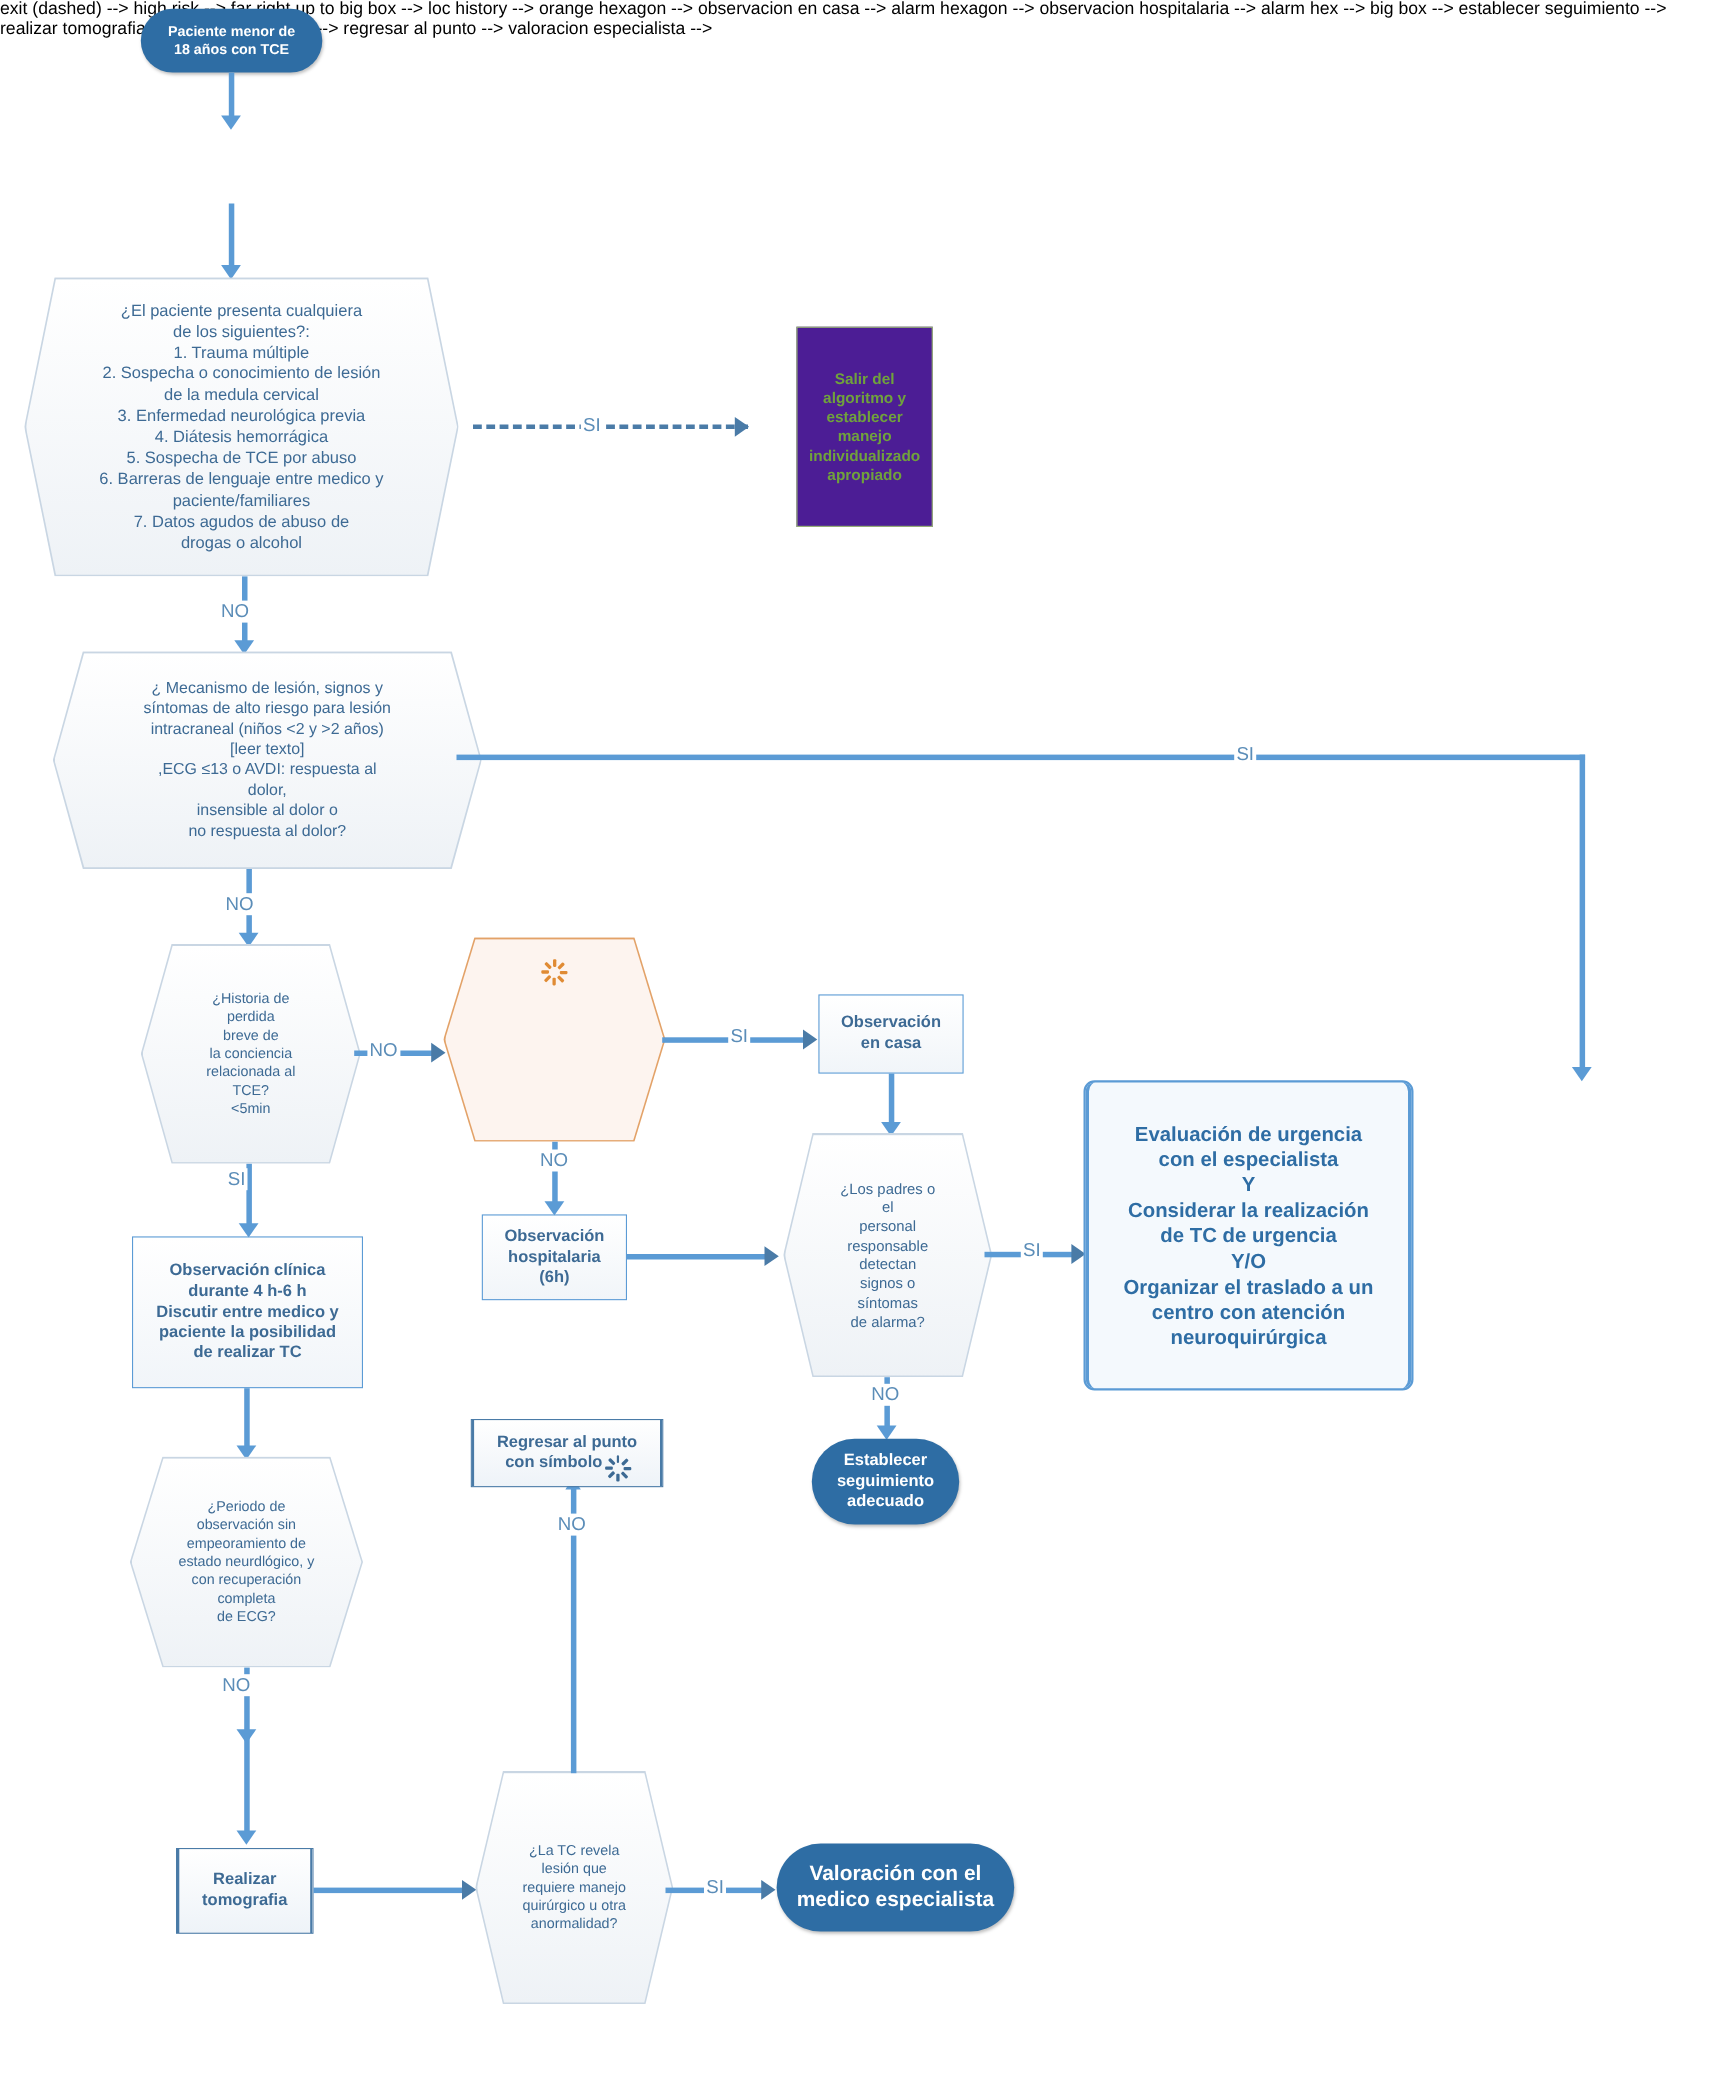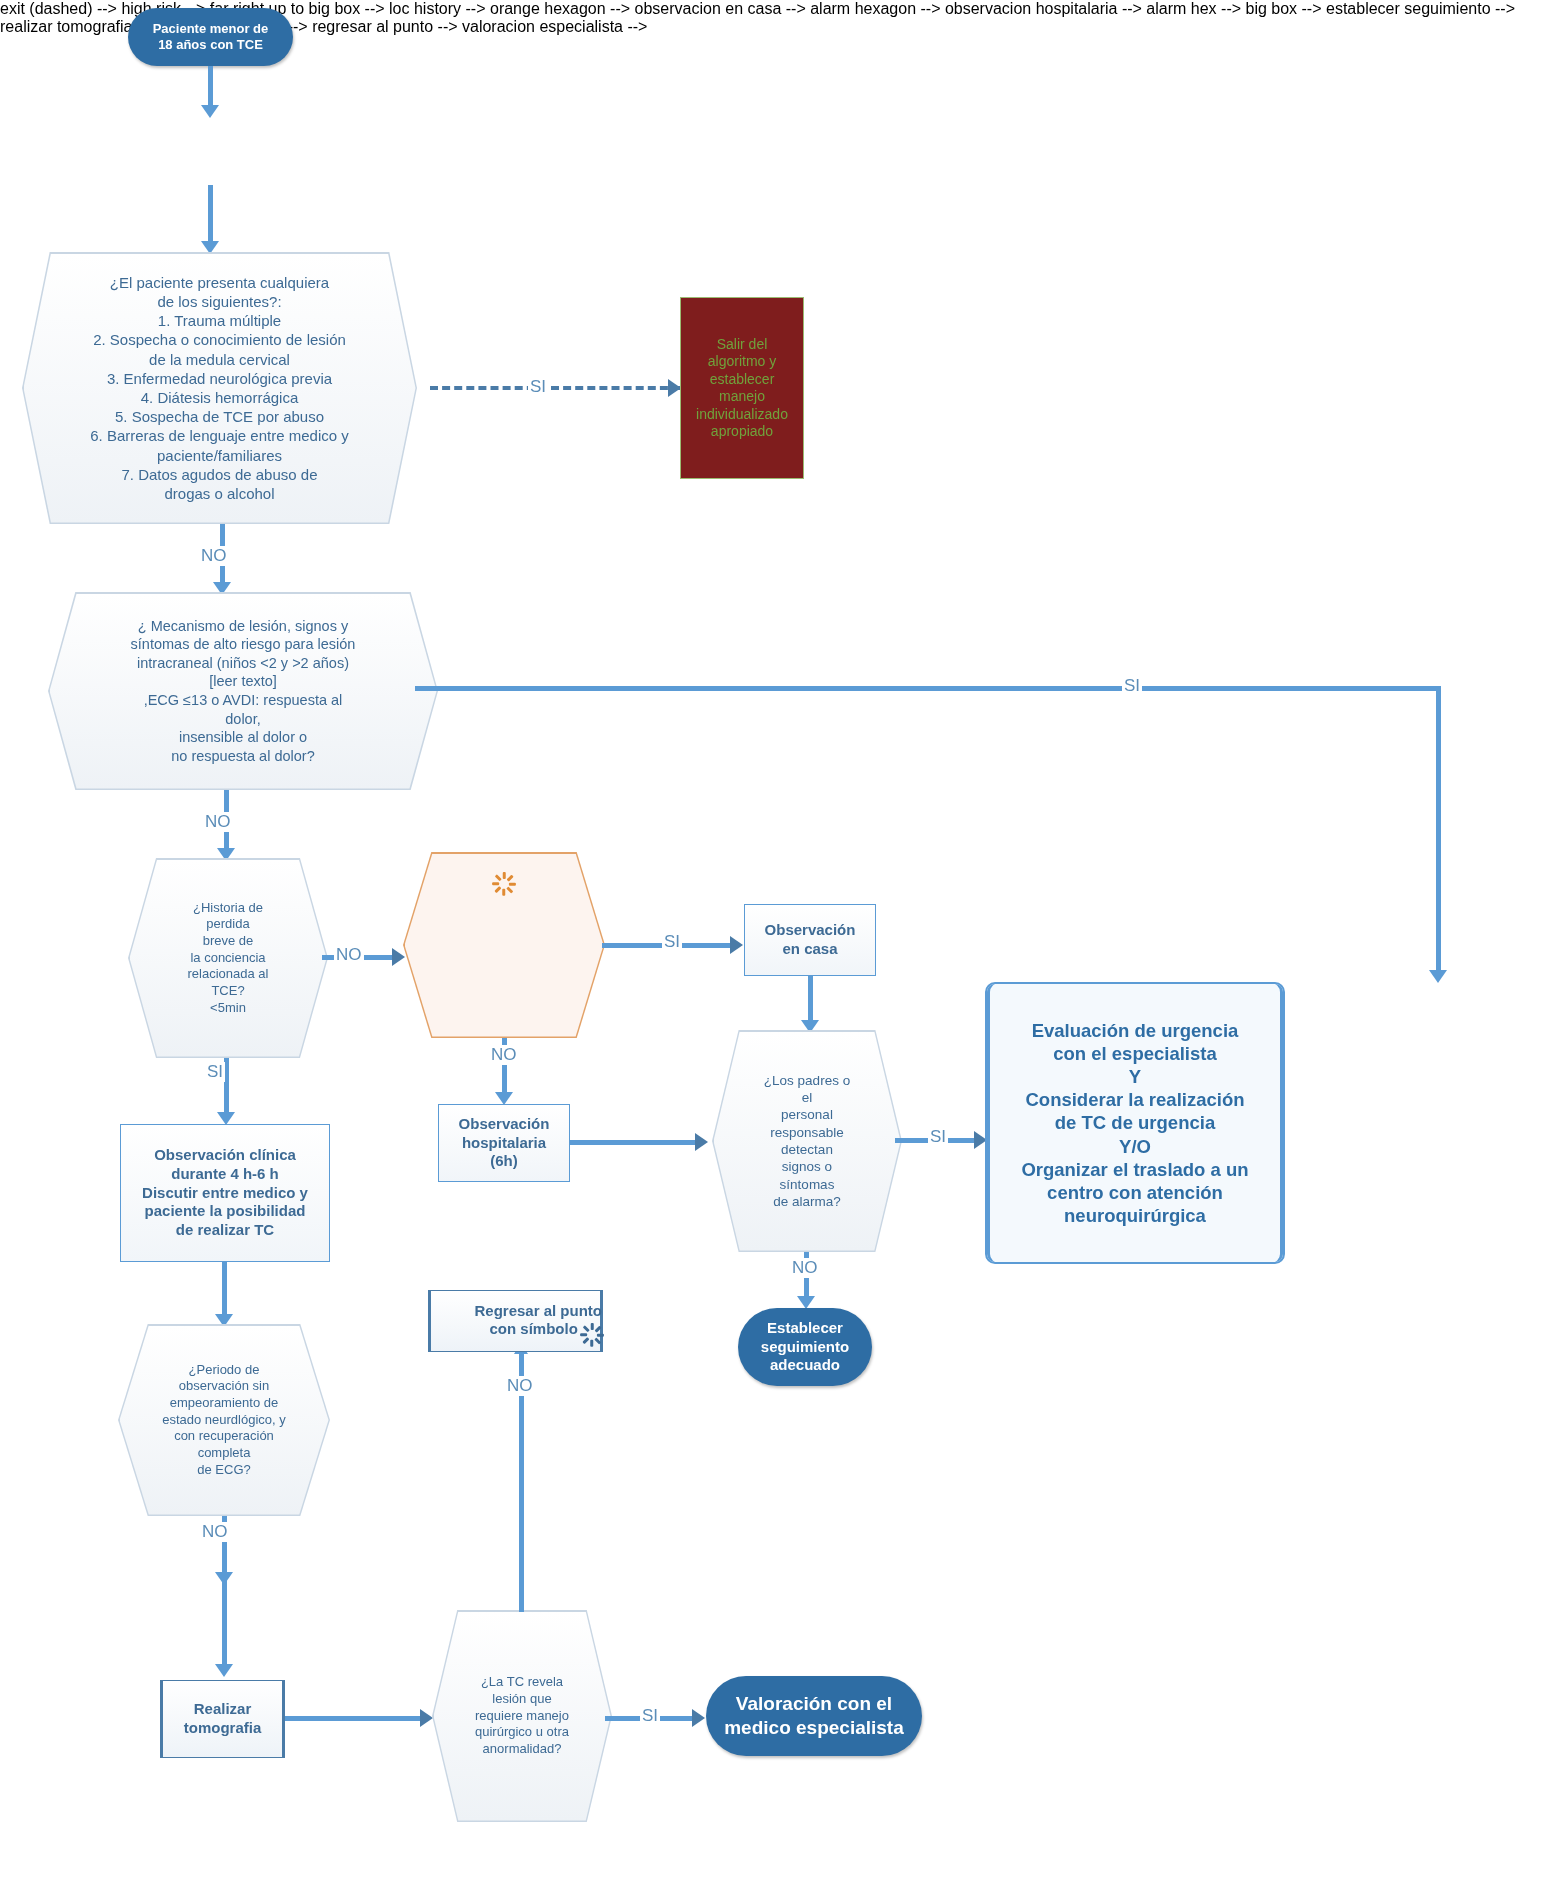--- a/index.html
+++ b/index.html
@@ -19,21 +19,21 @@
 
   
   .proc2{background:linear-gradient(180deg,#ffffff 0%,#eef3f8 100%);
          border:1.5px solid #4a7ba7;color:#3d6a94;font-weight:bold;
          box-shadow:inset 3px 0 0 -1px #4a7ba7, inset -3px 0 0 -1px #4a7ba7;}
 
   
   .note{background:#fdf1e9;border:1.5px solid #e8a060;color:#d2762a;font-weight:bold;}
 
   
-  .green{background:#7f1d1d;border:1.5px solid #9bbb72;color:#70a23c;font-weight:normal;}
+  .green{background:#4c1d95;border:1.5px solid #9bbb72;color:#70a23c;font-weight:bold;margin-left:44px;}
 
   
   .bigbox{background:#f4f9fd;border:2px solid #5b9bd5;border-radius:10px;
           color:#2e6da4;font-weight:bold;
           box-shadow:inset 4px 0 0 -1px #5b9bd5, inset -4px 0 0 -1px #5b9bd5;}
 
   
   .hex{position:absolute;box-sizing:border-box;display:flex;align-items:center;justify-content:center;}
   .hex .hexbg{position:absolute;inset:0;
       clip-path:polygon(14% 0%,86% 0%,100% 50%,86% 100%,14% 100%,0% 50%);
@@ -318,21 +318,21 @@
 requiere manejo
 quirúrgico u otra
 anormalidad?</div>
   </div>
 
    regresar al punto --&gt;
   <div class="ln lnv" style="left:519px;top:1352px;height:260px;"></div>
   <div class="arr up" style="left:514px;top:1343px;"></div>
   <div class="lbl" style="left:505px;top:1376px;">NO</div>
 
-  <div class="node proc2" style="left:428px;top:1290px;width:175px;height:62px;font-size:15px;text-align:right;">
+  <div class="node proc2" style="left:428px;top:1290px;width:175px;height:62px;font-size:15px;">
     <span class="txt" style="white-space:normal;"><span>Regresar al punto</span><br><span>con símbolo</span> <span class="sun" style="width:20px;height:20px;">
       <i style="transform:translate(-50%,-100%) rotate(0deg);background:#3d6a94;"></i>
       <i style="transform:translate(-50%,-100%) rotate(45deg);background:#3d6a94;"></i>
       <i style="transform:translate(-50%,-100%) rotate(90deg);background:#3d6a94;"></i>
       <i style="transform:translate(-50%,-100%) rotate(135deg);background:#3d6a94;"></i>
       <i style="transform:translate(-50%,-100%) rotate(180deg);background:#3d6a94;"></i>
       <i style="transform:translate(-50%,-100%) rotate(225deg);background:#3d6a94;"></i>
       <i style="transform:translate(-50%,-100%) rotate(270deg);background:#3d6a94;"></i>
       <i style="transform:translate(-50%,-100%) rotate(315deg);background:#3d6a94;"></i>
     </span></span>

